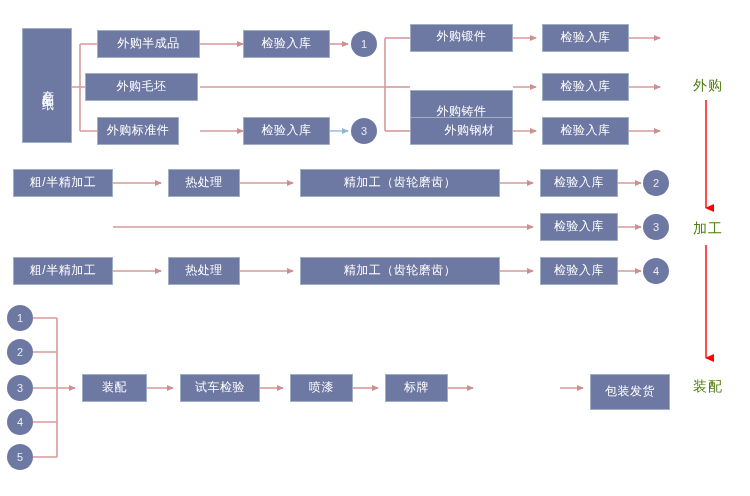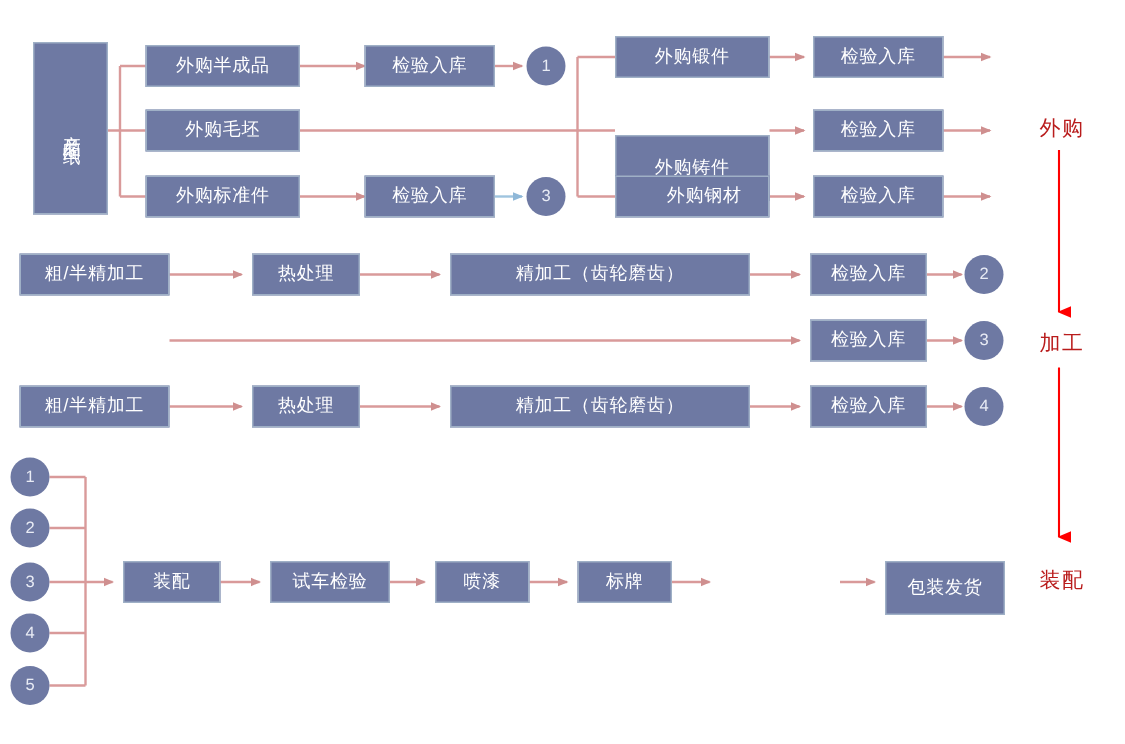--- a/index.html
+++ b/index.html
@@ -32,21 +32,21 @@
     border-radius:50%;
     color:#e9ecf5;
     font-size:11px;
     display:flex;
     align-items:center;
     justify-content:center;
     box-sizing:border-box;
   }
   .stage-label{
     position:absolute;
-    color:#b91c1c;
+    color:#4d7c0f;
     font-size:14px;
     letter-spacing:1px;
     white-space:nowrap;
     text-align:center;
   }
 </style>
 </head>
 <body>
 
 <div id="stage">
@@ -144,27 +144,27 @@
       <path d="M706,245 L706,358" marker-end="url(#ah-red)"></path>
     </g>
   </svg>
 
   <div class="node vertical" style="left:22px;top:28px;width:50px;height:115px;">产品图纸</div>
 
   <div class="node" style="left:97px;top:30px;width:103px;height:28px;">外购半成品</div>
   <div class="node" style="left:243px;top:30px;width:87px;height:28px;">检验入库</div>
   <div class="circle" style="left:351px;top:31px;width:26px;height:26px;">1</div>
 
-  <div class="node" style="left:97px;top:73px;width:103px;height:28px;">外购毛坯</div>
-
-  <div class="node" style="left:97px;top:117px;width:103px;height:28px;">外购标准件</div>
+  <div class="node" style="left:85px;top:73px;width:113px;height:28px;">外购毛坯</div>
+
+  <div class="node" style="left:97px;top:117px;width:82px;height:28px;">外购标准件</div>
   <div class="node" style="left:243px;top:117px;width:87px;height:28px;">检验入库</div>
   <div class="circle" style="left:351px;top:118px;width:26px;height:26px;">3</div>
 
-  <div class="node" style="left:410px;top:24px;width:103px;height:28px;">外购锻件</div>
+  <div class="node" style="left:410px;top:24px;width:103px;height:28px;font-family:Liberation Mono, monospace;">外购锻件</div>
   <div class="node" style="left:542px;top:24px;width:87px;height:28px;">检验入库</div>
 
   <div class="node" style="left:410px;top:90px;width:103px;height:44px;">外购铸件</div>
   <div class="node" style="left:542px;top:73px;width:87px;height:28px;">检验入库</div>
 
   <div class="node" style="left:410px;top:117px;width:103px;height:28px;padding-left:16px;">外购钢材</div>
   <div class="node" style="left:542px;top:117px;width:87px;height:28px;">检验入库</div>
 
   <div class="stage-label" style="left:686px;top:77px;width:44px;">外购</div>
 

